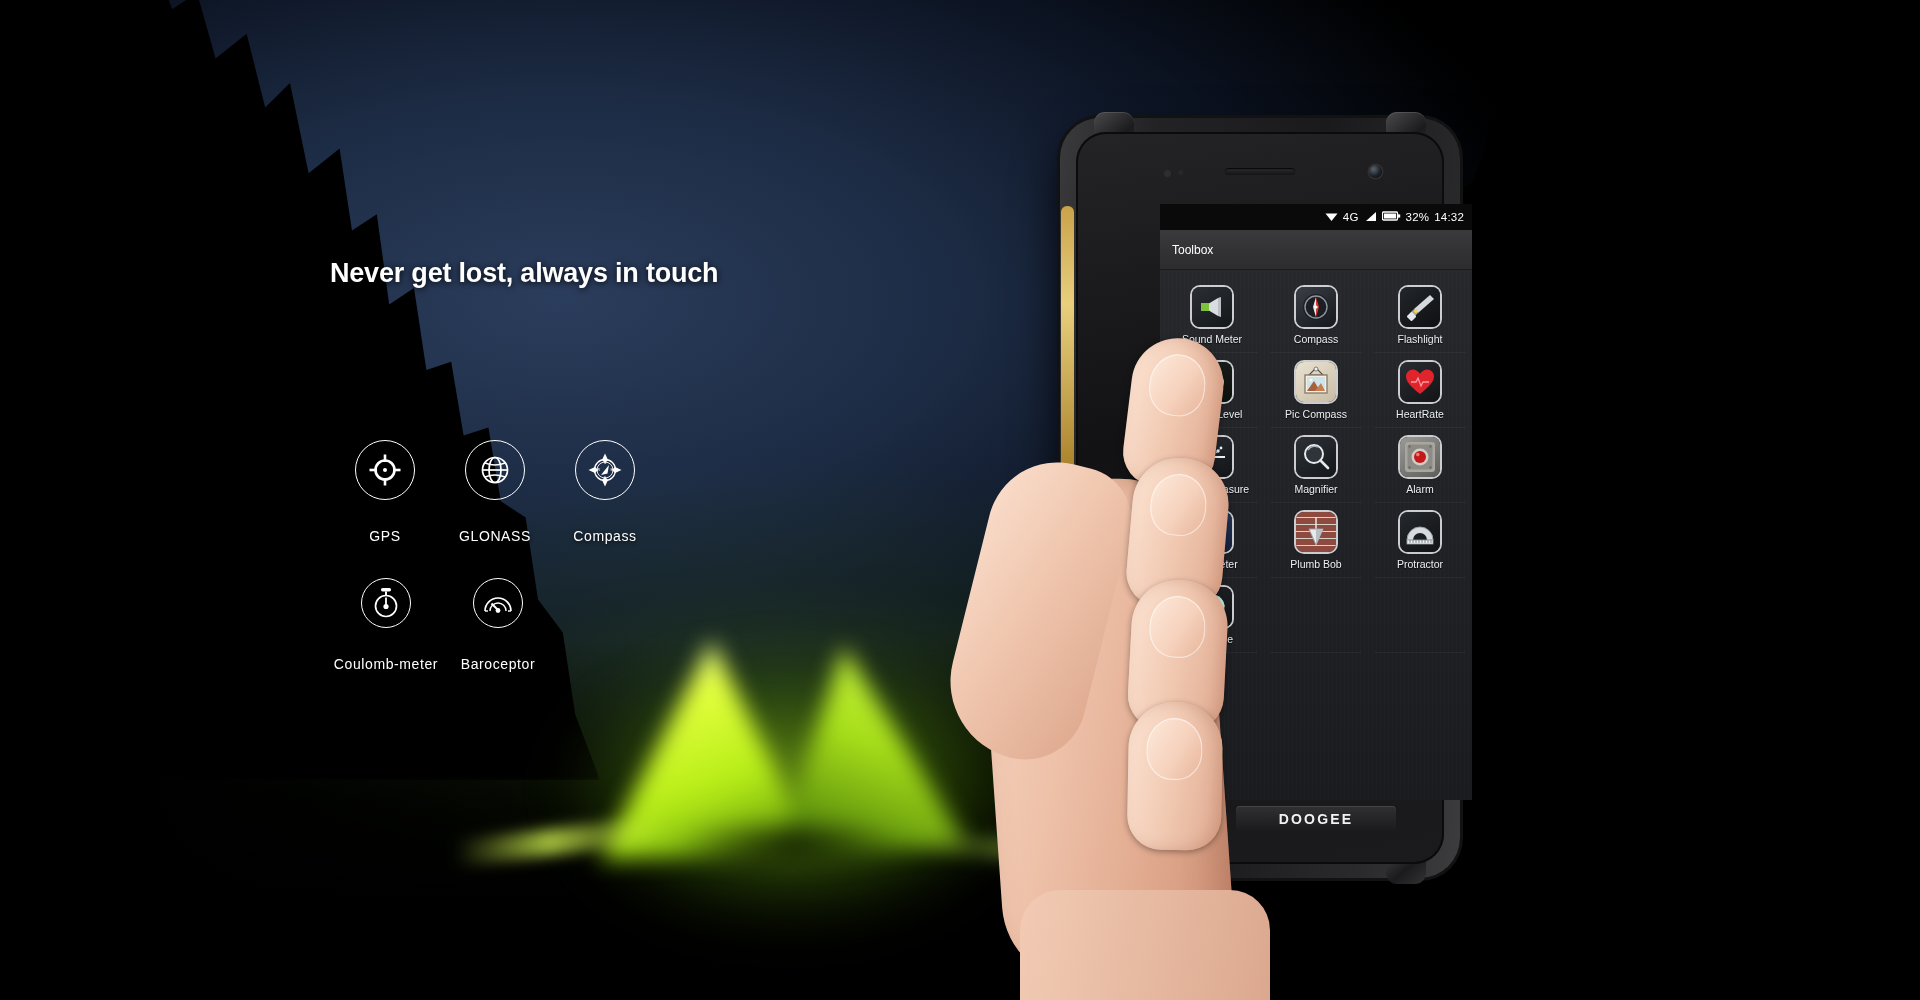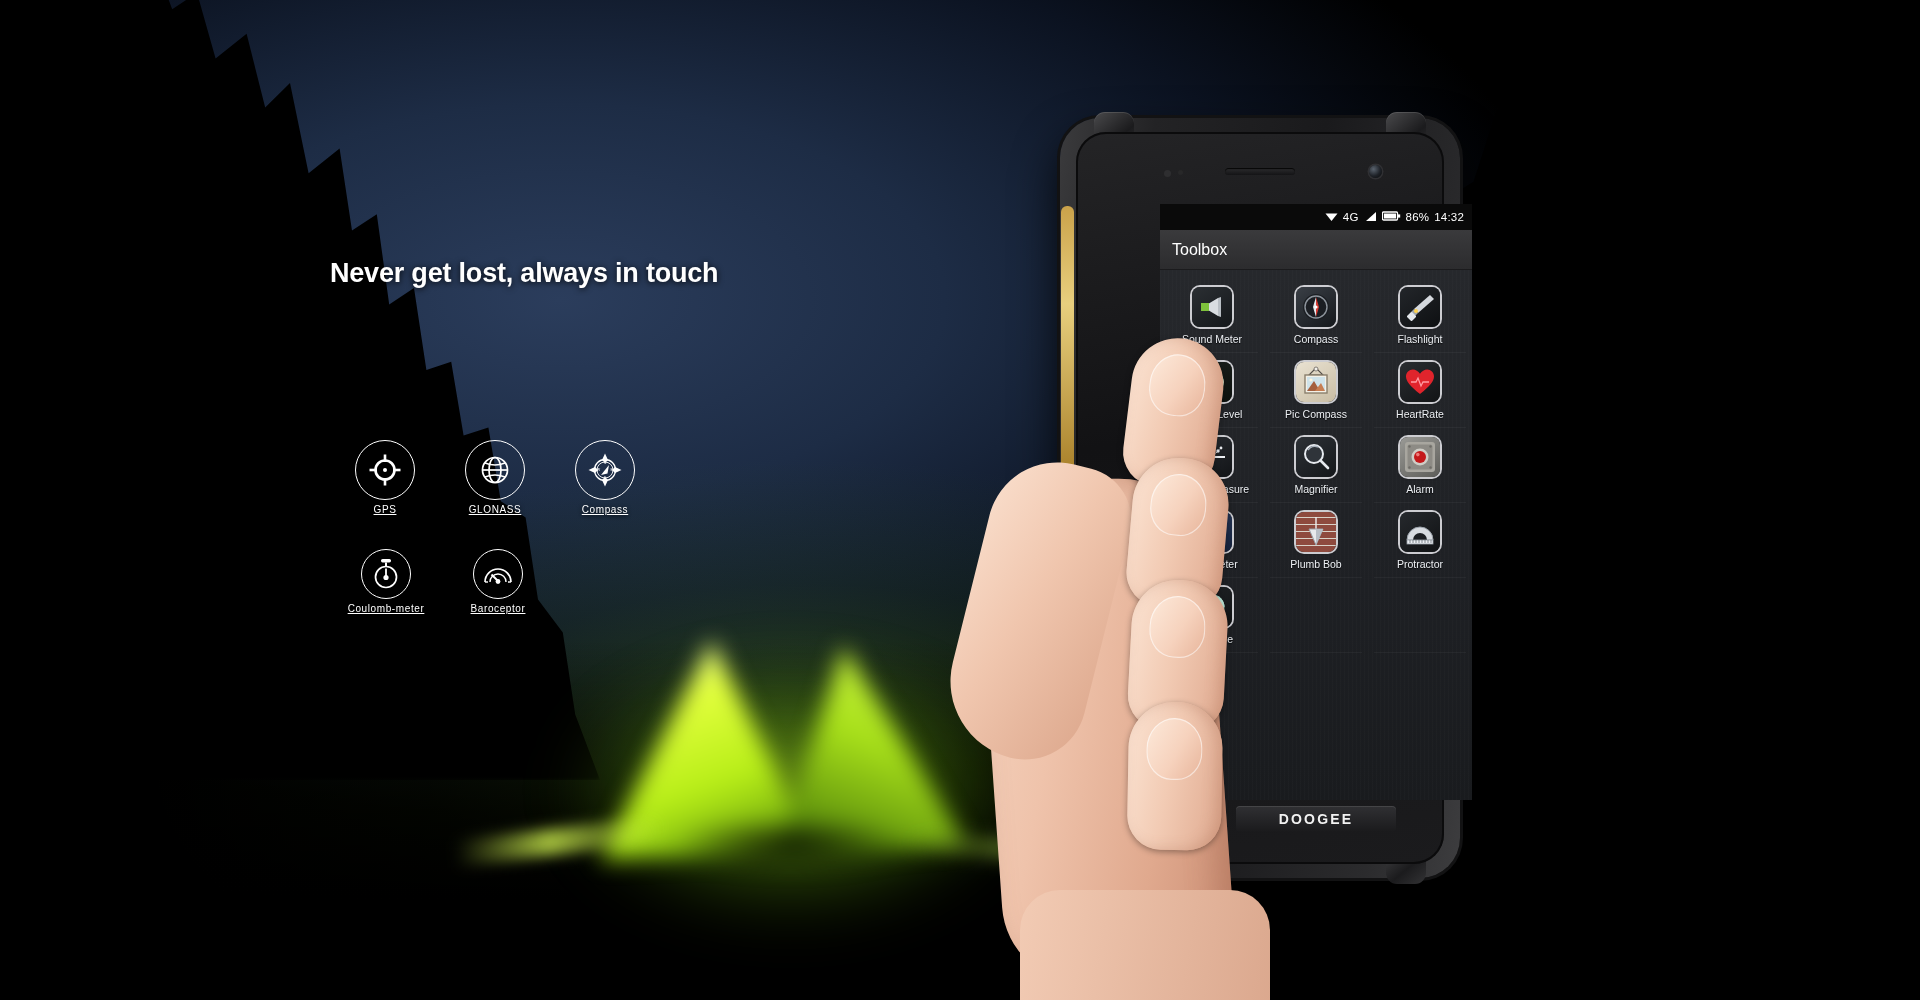--- a/index.html
+++ b/index.html
@@ -104,22 +104,22 @@
   .features { position:absolute; left:330px; top:440px; width:330px; }
   .frow { display:flex; gap:0; }
   .frow + .frow { margin-top:34px; }
   .fitem { width:112px; display:flex; flex-direction:column; align-items:center; }
   .fcircle {
     width:60px; height:60px; border:1.6px solid #ffffff; border-radius:50%;
     display:flex; align-items:center; justify-content:center; position:relative;
   }
   .fitem.sm .fcircle { width:50px; height:50px; }
   .flabel {
-    margin-top:4px; font-size:10px; color:#ffffff; letter-spacing:.6px;
-    white-space:nowrap; text-shadow:0 1px 4px rgba(0,0,0,.9);text-decoration:underline;
+    margin-top:28px; font-size:14px; color:#ffffff; letter-spacing:.6px;
+    white-space:nowrap; text-shadow:0 1px 4px rgba(0,0,0,.9);
   }
   .fcircle svg { display:block; }
 
   
   .phone-wrap { position:absolute; left:1020px; top:118px; width:470px; height:790px; }
   .phone-body {
     position:absolute; left:40px; top:0; width:400px; height:760px;
     border-radius:40px;
     background:
       linear-gradient(100deg, #3b3b3d 0%, #232325 18%, #1a1a1c 50%, #2b2b2d 82%, #3d3d3f 100%);
@@ -166,21 +166,21 @@
     background:#1b1d20; overflow:hidden;
   }
   .statusbar {
     height:26px; background:#0a0a0a; display:flex; align-items:center;
     justify-content:flex-end; gap:5px; padding:0 8px; color:#fff; font-size:11px;
   }
   .statusbar .txt { font-size:11.5px; letter-spacing:.2px; }
   .appbar {
     height:40px; background:linear-gradient(180deg,#3a3a3c,#2c2c2e);
     display:flex; align-items:center; padding-left:12px;
-    color:#fff; font-size:16px; border-bottom:1px solid #1b1b1d;
+    color:#fff; font-size:12px; border-bottom:1px solid #1b1b1d;
   }
   .grid-area {
     position:absolute; left:0; top:66px; right:0; bottom:0;
     background:
       repeating-linear-gradient(90deg, rgba(255,255,255,.016) 0 1px, rgba(0,0,0,0) 1px 4px),
       linear-gradient(180deg,#26282c 0%,#1e2024 60%,#191b1e 100%);
     padding:8px 0 0 0;
   }
   .grid {
     display:grid; grid-template-columns:repeat(3,1fr);
@@ -410,21 +410,21 @@
                 <path d="M12 1 L12 10 L2 10 Z" fill="#fff"></path>
               </svg>
           </span>
           <span>
             <svg width="19" height="10" viewBox="0 0 19 10">
               <rect x="0.5" y="1" width="15" height="8" rx="1" fill="none" stroke="#fff" stroke-width="1.3"></rect>
               <rect x="2" y="2.5" width="12" height="5" fill="#fff"></rect>
               <rect x="16" y="3.4" width="2.2" height="3.2" fill="#fff"></rect>
             </svg>
           </span>
-          <span class="txt">86%</span>
+          <span class="txt">32%</span>
           <span class="txt">14:32</span>
         </div>
 
         <div class="appbar">
           <span>Toolbox</span>
         </div>
 
         <div class="grid-area">
           <div class="grid">
 

